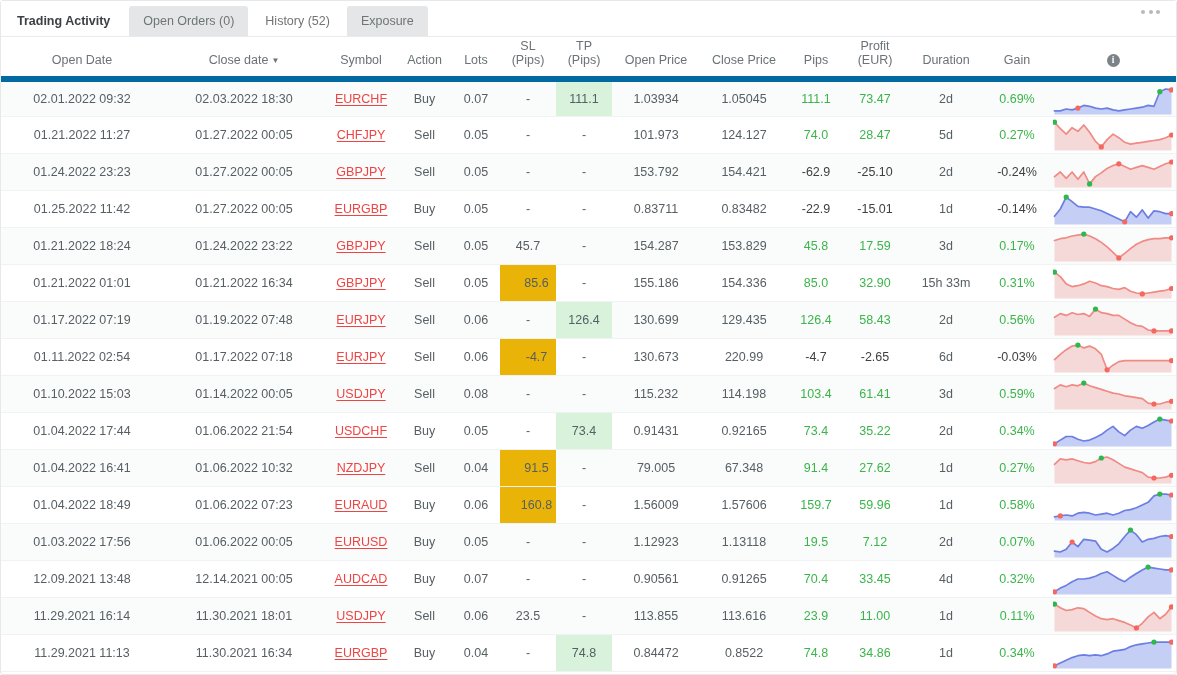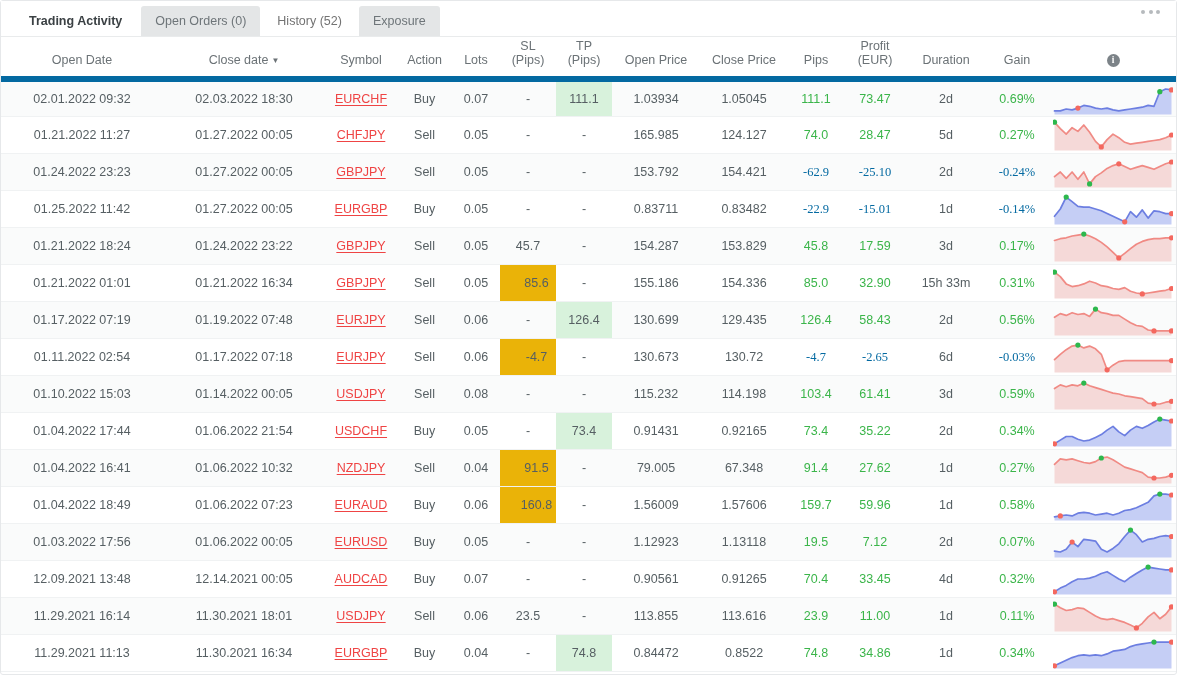--- a/index.html
+++ b/index.html
@@ -18,21 +18,21 @@
     position: relative;
   }
 
   
   .tabbar {
     height: 36px;
     background: #ffffff;
     border-bottom: 1px solid #e9ebec;
     display: flex;
     align-items: flex-end;
-    padding-left: 12px;
+    padding-left: 0;
     position: relative;
     flex: 0 0 36px;
   }
   .tab {
     height: 30px;
     line-height: 30px;
     padding: 0 14px;
     font-size: 12.5px;
     color: #6e7579;
     background: #e4e6e7;
@@ -110,21 +110,21 @@
   tbody tr.alt td { background: #fafbfb; }
   tbody tr td.hl-green { background: #d8f2dc; }
   tbody tr td.hl-red { background: #eab308; padding-left: 17px; }
   .sym {
     color: #ef4444;
     text-decoration: underline;
     text-underline-offset: 2px;
     cursor: pointer;
   }
   .pos { color: #3bb54a; }
-  .neg { color: #0369a1; font-family: Liberation Serif, serif; }
+  .neg { color: #404040; }
   td.spark { padding: 0; }
   .sparkbox { width: 120px; height: 34px; display: block; margin: 0 auto; }
 
   
   col.c-open   { width: 162px; }
   col.c-close  { width: 162px; }
   col.c-sym    { width: 72px; }
   col.c-act    { width: 55px; }
   col.c-lots   { width: 48px; }
   col.c-sl     { width: 56px; }
@@ -225,21 +225,21 @@
             </td>
           </tr>
           <tr>
             <td>01.21.2022 11:27</td>
             <td>01.27.2022 00:05</td>
             <td><span class="sym">CHFJPY</span></td>
             <td>Sell</td>
             <td>0.05</td>
             <td class="">-</td>
             <td class="">-</td>
-            <td>165.985</td>
+            <td>101.973</td>
             <td>124.127</td>
             <td class="pos">74.0</td>
             <td class="pos">28.47</td>
             <td>5d</td>
             <td class="pos">0.27%</td>
             <td class="spark">
               <svg class="sparkbox" viewBox="0 0 120 34" xmlns="http://www.w3.org/2000/svg">
                 <path d="M1.5 4.2 L7.3 10.6 L13.2 16.1 L19.1 9.7 L24.9 13.4 L30.8 7.0 L36.6 14.3 L42.5 23.4 L48.3 28.9 L54.1 21.6 L60.0 16.1 L65.8 19.7 L71.7 24.3 L77.5 26.1 L83.4 25.2 L89.3 24.3 L95.1 23.4 L101.0 22.5 L106.8 21.6 L112.7 19.7 L118.5 17.0 L118.5 32.5 L1.5 32.5 Z" fill="#f5d9d8" stroke="none"></path>
                 <path d="M1.5 4.2 L7.3 10.6 L13.2 16.1 L19.1 9.7 L24.9 13.4 L30.8 7.0 L36.6 14.3 L42.5 23.4 L48.3 28.9 L54.1 21.6 L60.0 16.1 L65.8 19.7 L71.7 24.3 L77.5 26.1 L83.4 25.2 L89.3 24.3 L95.1 23.4 L101.0 22.5 L106.8 21.6 L112.7 19.7 L118.5 17.0 " fill="none" stroke="#f08a84" stroke-width="1.7" stroke-linejoin="round" stroke-linecap="round"></path>
                 <circle cx="1.5" cy="4.2" r="2.6" fill="#2db84d"></circle>
@@ -370,21 +370,21 @@
           </tr>
           <tr>
             <td>01.11.2022 02:54</td>
             <td>01.17.2022 07:18</td>
             <td><span class="sym">EURJPY</span></td>
             <td>Sell</td>
             <td>0.06</td>
             <td class="hl-red">-4.7</td>
             <td class="">-</td>
             <td>130.673</td>
-            <td>130.72</td>
+            <td>220.99</td>
             <td class="neg">-4.7</td>
             <td class="neg">-2.65</td>
             <td>6d</td>
             <td class="neg">-0.03%</td>
             <td class="spark">
               <svg class="sparkbox" viewBox="0 0 120 34" xmlns="http://www.w3.org/2000/svg">
                 <path d="M1.5 19.7 L7.3 14.3 L13.2 9.7 L19.1 6.1 L24.9 5.1 L30.8 7.9 L36.6 6.1 L42.5 8.8 L48.3 14.3 L54.1 29.8 L60.0 25.2 L65.8 21.6 L71.7 20.6 L77.5 20.6 L83.4 20.6 L89.3 20.6 L95.1 20.6 L101.0 20.6 L106.8 20.6 L112.7 20.6 L118.5 20.6 L118.5 32.5 L1.5 32.5 Z" fill="#f5d9d8" stroke="none"></path>
                 <path d="M1.5 19.7 L7.3 14.3 L13.2 9.7 L19.1 6.1 L24.9 5.1 L30.8 7.9 L36.6 6.1 L42.5 8.8 L48.3 14.3 L54.1 29.8 L60.0 25.2 L65.8 21.6 L71.7 20.6 L77.5 20.6 L83.4 20.6 L89.3 20.6 L95.1 20.6 L101.0 20.6 L106.8 20.6 L112.7 20.6 L118.5 20.6 " fill="none" stroke="#f08a84" stroke-width="1.7" stroke-linejoin="round" stroke-linecap="round"></path>
                 <circle cx="24.9" cy="5.1" r="2.6" fill="#2db84d"></circle>
                 <circle cx="54.1" cy="29.8" r="2.6" fill="#f4685f"></circle>

